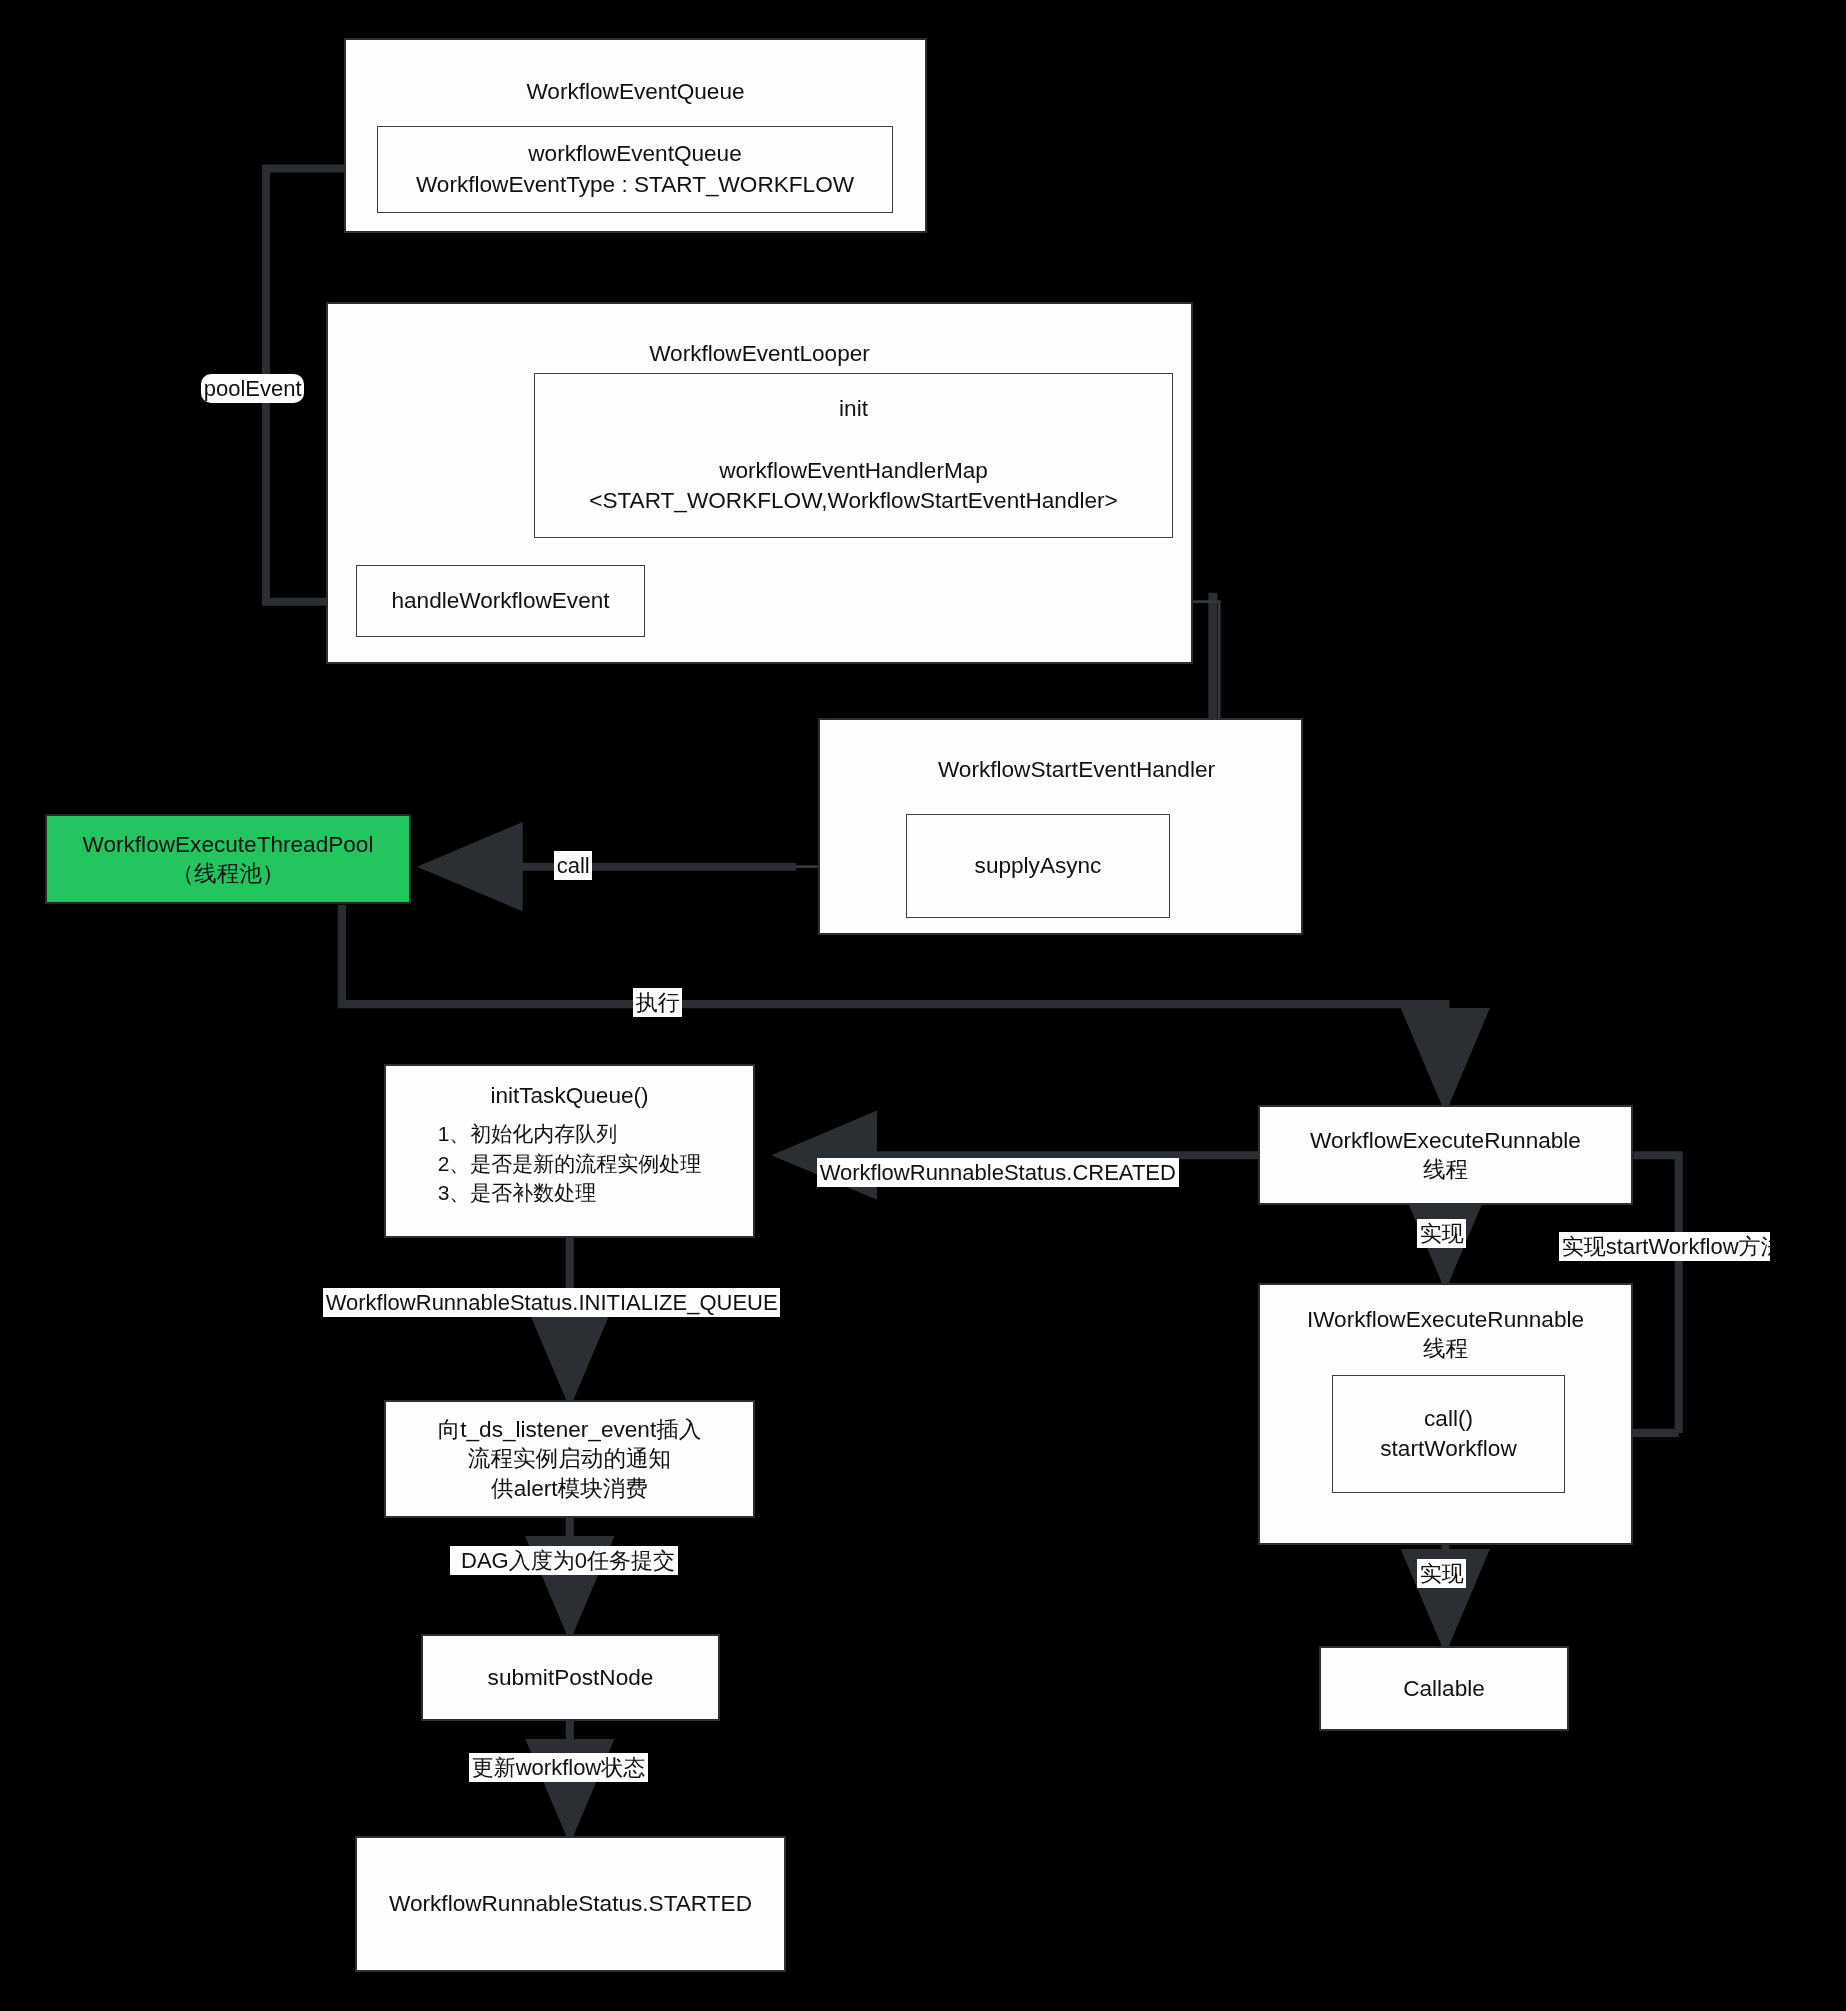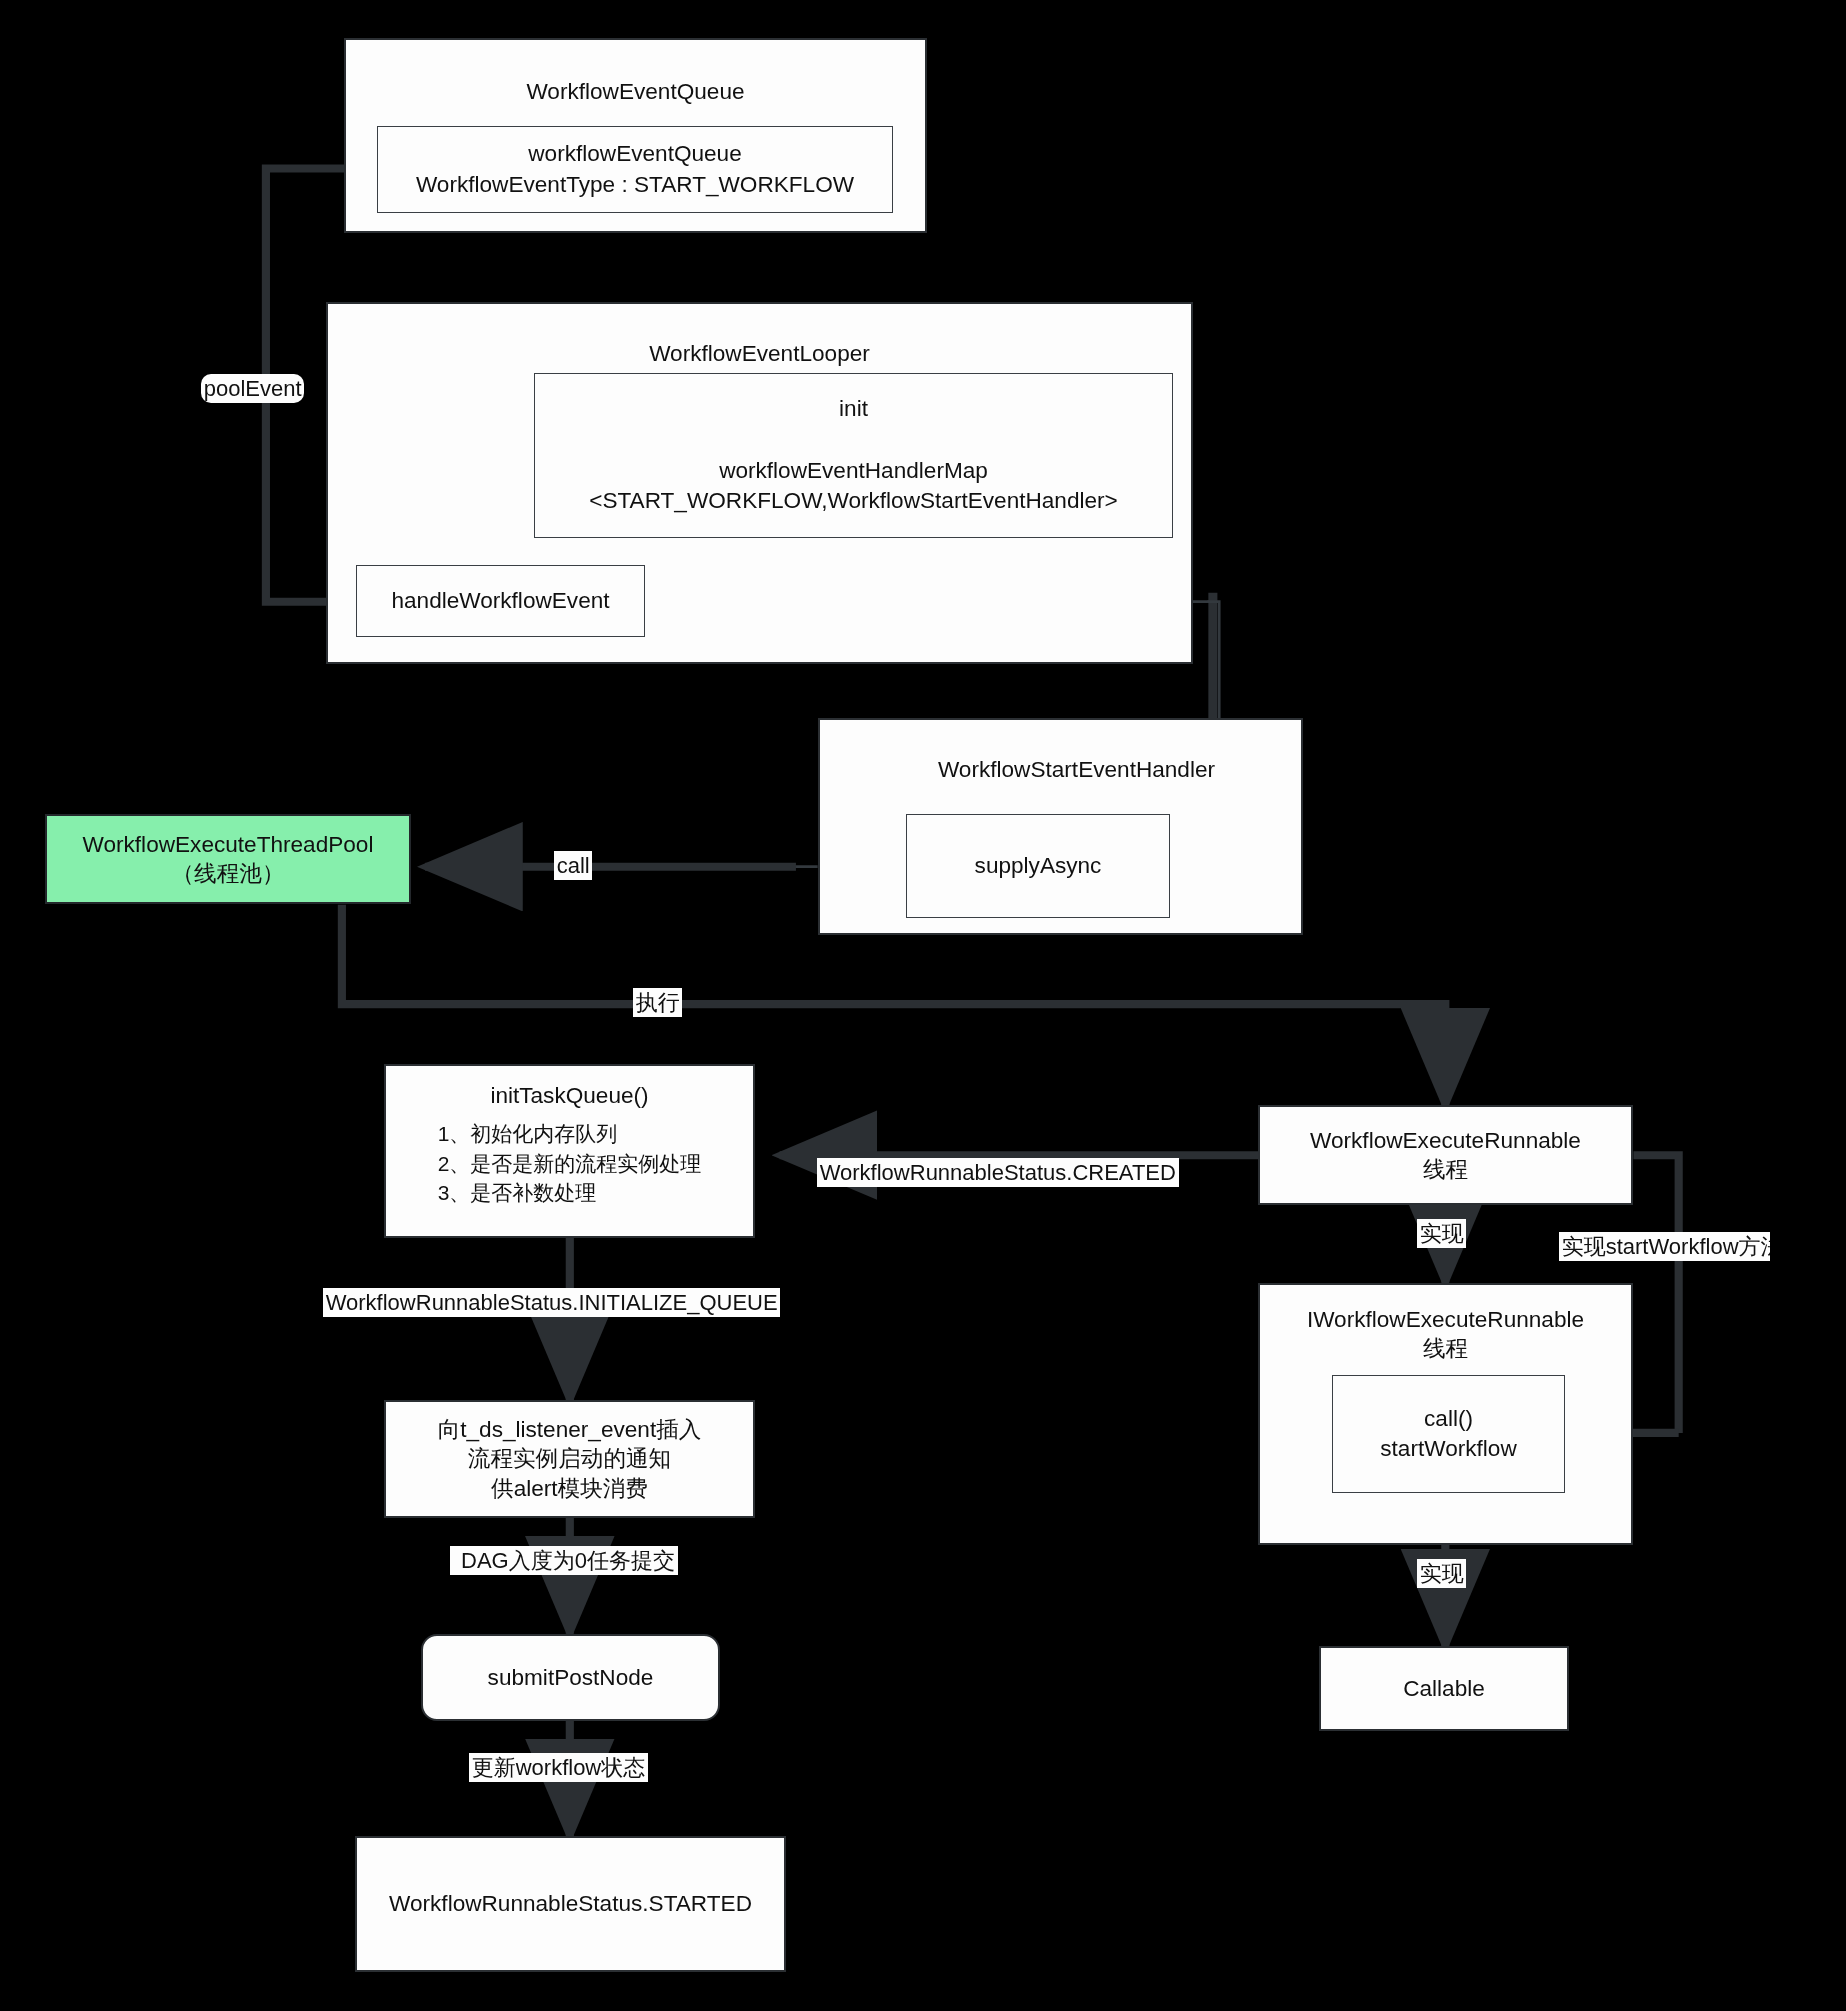--- a/index.html
+++ b/index.html
@@ -1,21 +1,21 @@
 <!DOCTYPE html>
 <html style="font-size:14.5px"><head>
 <meta charset="utf-8">
 <style>
   html,body{margin:0;padding:0;background:#000;}
   body{font-family:"Liberation Sans","DejaVu Sans",sans-serif;}
   #stage{position:relative;width:1770px;height:2012px;background:#000;overflow:hidden;}
   svg#wires{position:absolute;left:0;top:0;width:1846px;height:2012px;}
   .node{position:absolute;box-sizing:border-box;background:#fdfdfd;border:2.7px solid #2b2f33;
         display:flex;flex-direction:column;align-items:center;color:#111;}
-  .node.pink{background:#86efac;border-color:#24282c;}
+  .node.pink{background:#22c55e;border-color:#24282c;}
   .title{width:100%;text-align:center;font-size:22.6px;line-height:1.25;}
   .ctr{width:100%;height:100%;display:flex;flex-direction:column;align-items:center;justify-content:center;
        text-align:center;font-size:22.6px;line-height:1.3;}
   .inner{position:absolute;box-sizing:border-box;background:#fdfdfd;border:1.8px solid #3a3f44;
          display:flex;align-items:center;justify-content:center;text-align:center;font-size:22.6px;line-height:1.35;color:#111;}
   .elabel{position:absolute;background:#fdfdfd;color:#111;font-size:22px;line-height:1.15;
           padding:1.8px 2.7px;white-space:nowrap;box-sizing:border-box;}
   .numlist{font-size:21px;line-height:1.42;text-align:left;}
 </style>
 </head>
@@ -134,21 +134,21 @@
   </div>
 
   <div class="node" style="left:384px;top:1400px;width:371px;height:118px;">
     <div class="ctr">
       <div>向t_ds_listener_event插入</div>
       <div>流程实例启动的通知</div>
       <div>供alert模块消费</div>
     </div>
   </div>
 
-  <div class="node" style="left:421px;top:1634px;width:299px;height:87px;border-radius:16px;">
+  <div class="node" style="left:421px;top:1634px;width:299px;height:87px;">
     <div class="ctr">
       <div>submitPostNode</div>
     </div>
   </div>
 
   <div class="node" style="left:355px;top:1836px;width:431px;height:136px;">
     <div class="ctr">
       <div>WorkflowRunnableStatus.STARTED</div>
     </div>
   </div>

